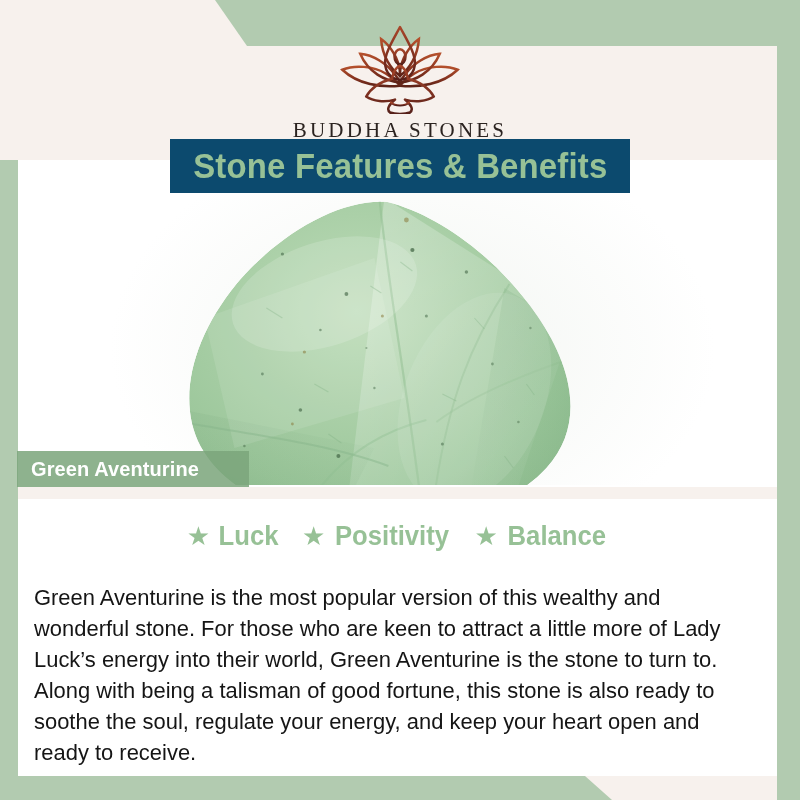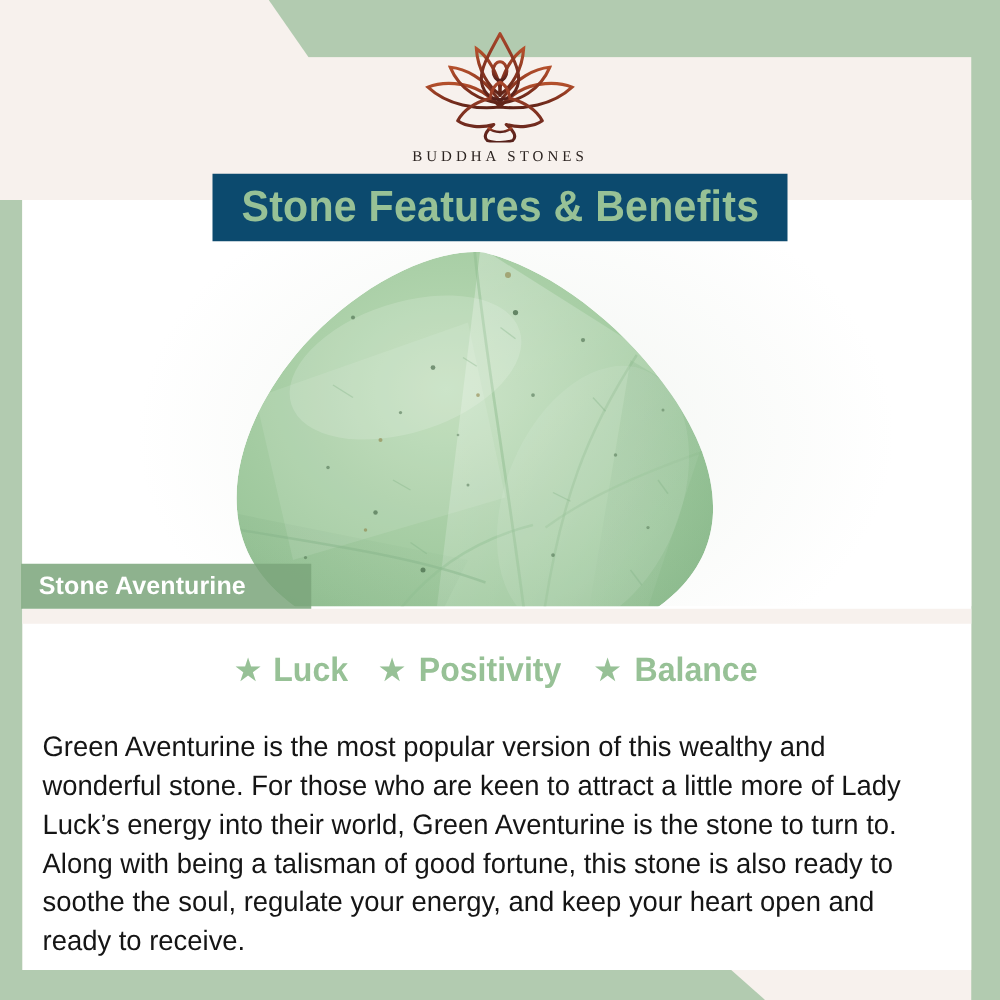--- a/index.html
+++ b/index.html
@@ -88,21 +88,21 @@
     box-sizing: border-box;
   }
   .brand-logo {
     width: 150px;
     height: 92px;
     display: block;
   }
   .brand-name {
     margin-top: 4px;
     font-family: "Liberation Serif", serif;
-    font-size: 12px;
+    font-size: 21px;
     letter-spacing: 3.2px;
     color: #2b2320;
     font-weight: 400;
   }
 
   
   .title-ribbon {
     position: absolute;
     left: 170px;
     top: 139px;
@@ -387,21 +387,21 @@
           <path d="M154 236 l 13 9"></path>
           <path d="M196 88 l 11 7"></path>
           <path d="M352 186 l 8 11"></path>
           <path d="M104 288 l 13 8"></path>
         </g>
       </g>
     </svg>
   </div>
 
   <div class="stone-label">
-    <span class="stone-label-text">Stone Aventurine</span>
+    <span class="stone-label-text">Green Aventurine</span>
   </div>
 
   <div class="photo-divider"></div>
 
   <div class="benefits-row">
     <div class="benefit-item">
       <span class="benefit-star">★</span>
       <span class="benefit-label">Luck</span>
     </div>
     <div class="benefit-item">

